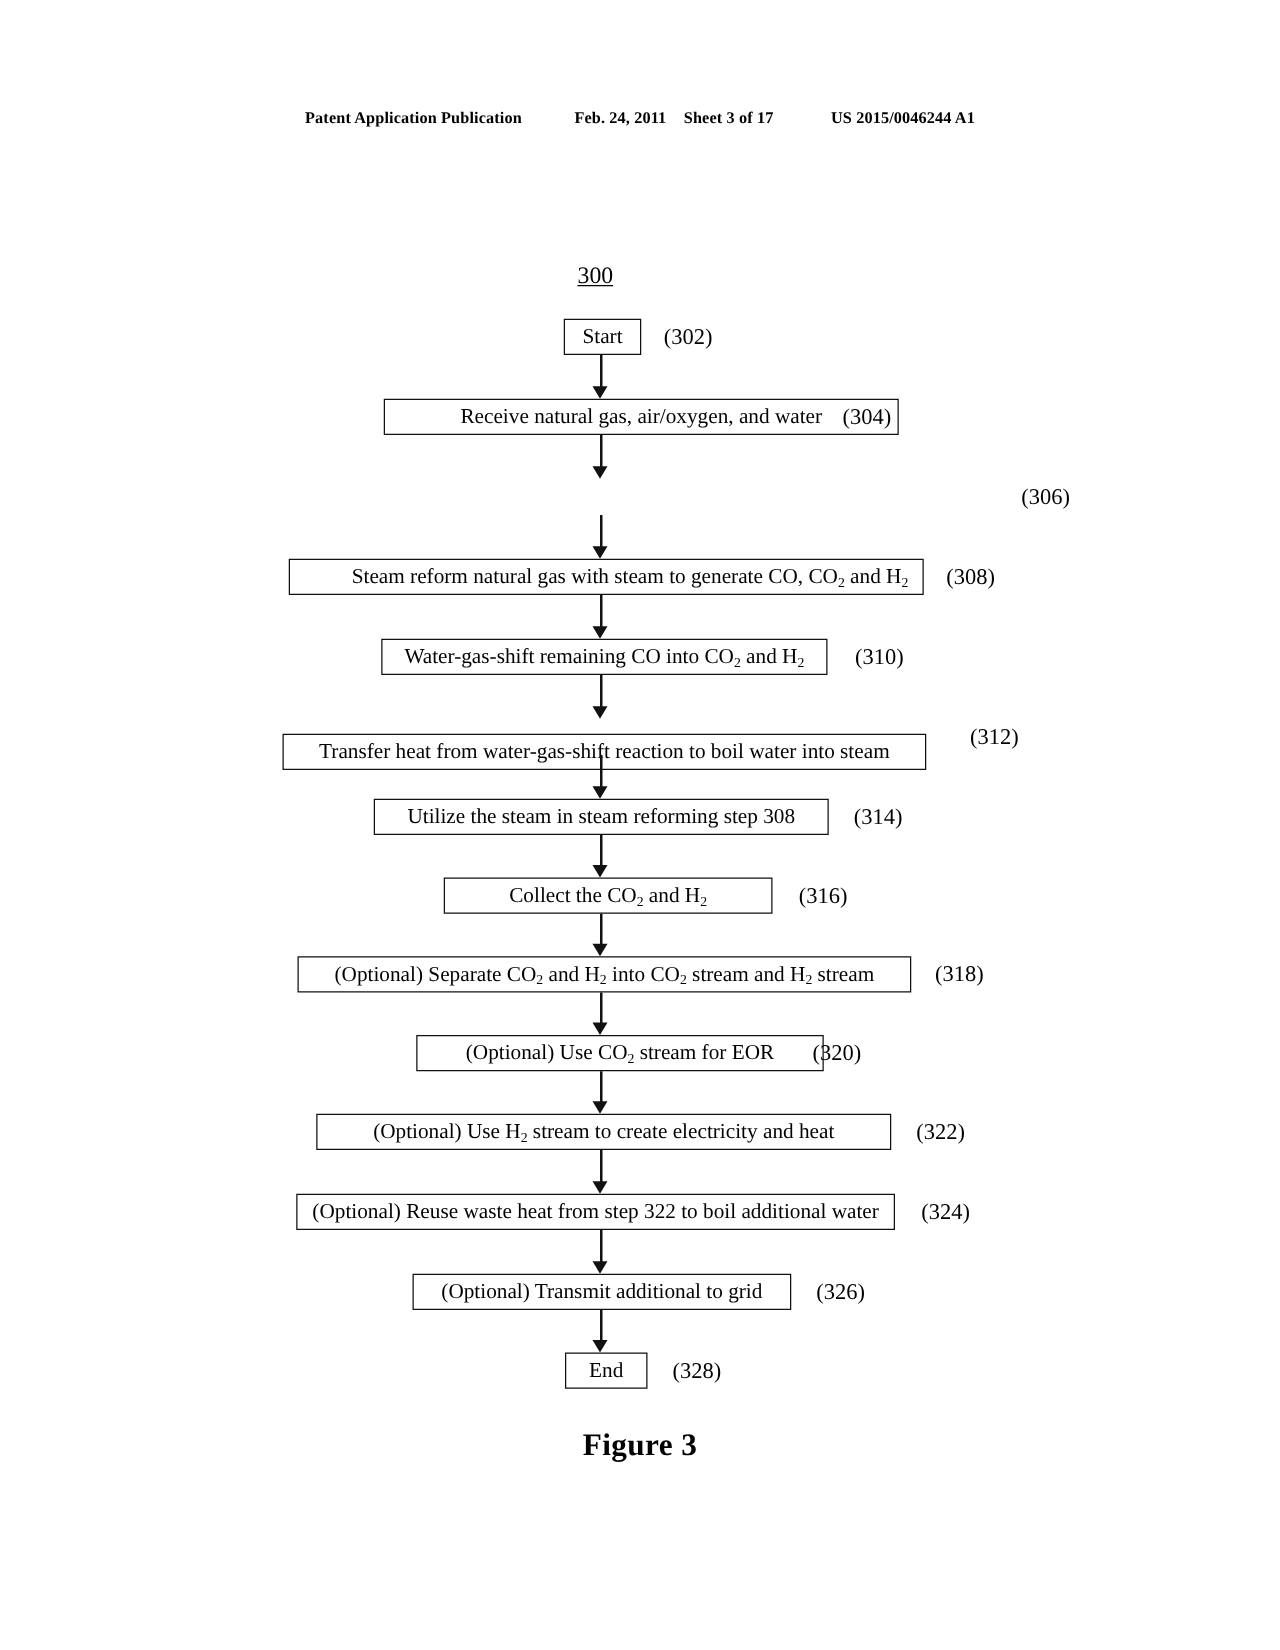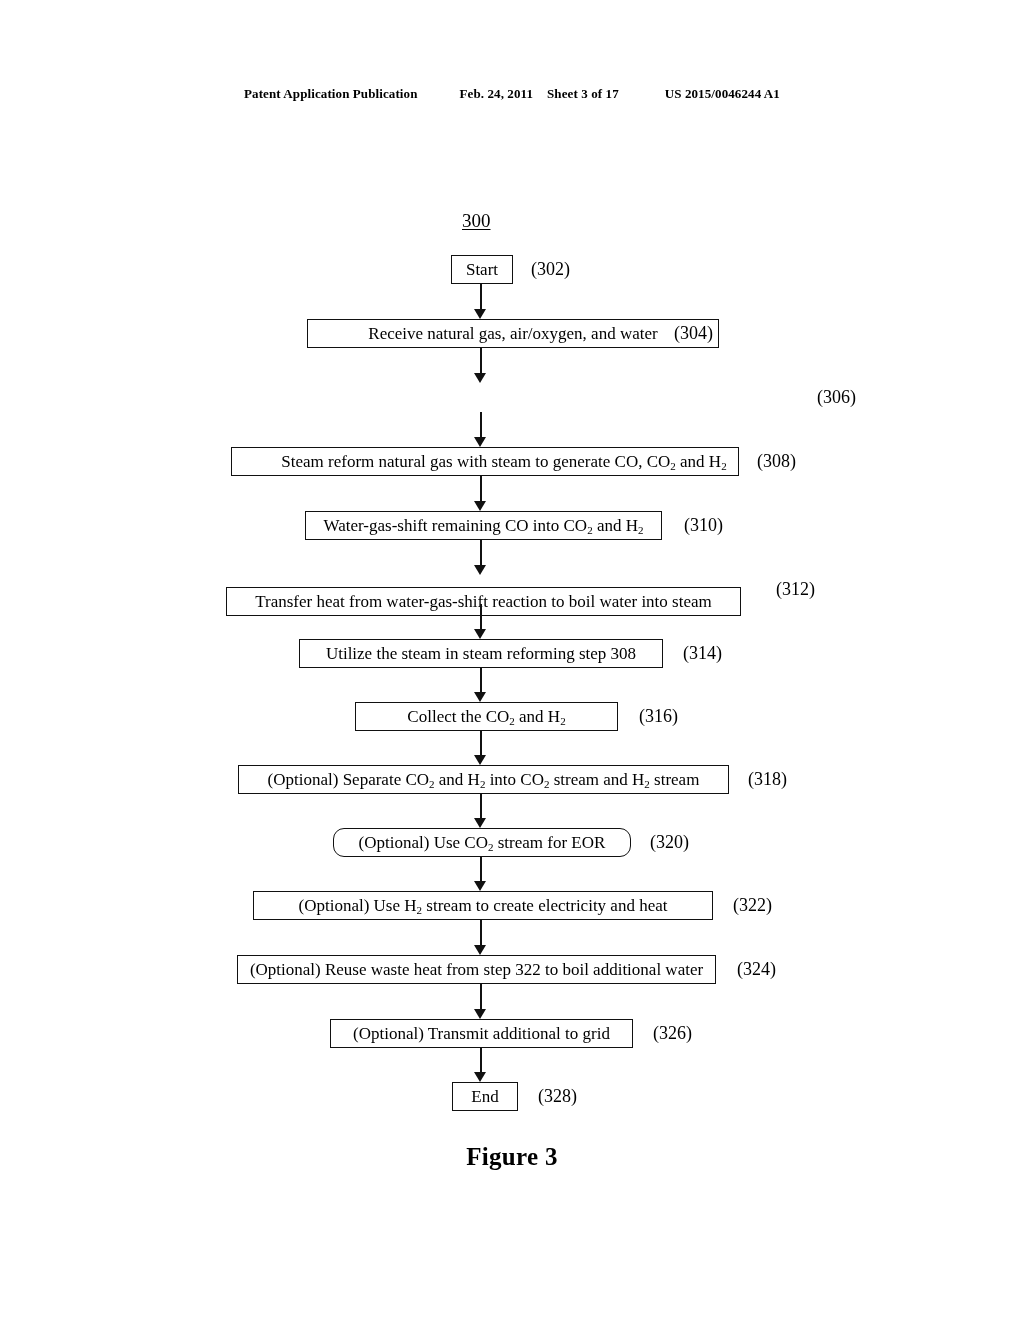--- a/index.html
+++ b/index.html
@@ -169,21 +169,21 @@
     </div>
     <div class="ref" style="left: 639px; top: 702px;">(316)</div>
     <div class="conn" style="top: 731px; height: 25px;"></div>
     <div class="arrowhead" style="top: 755px;"></div>
     <div class="node" style="left: 238px; top: 765px; width: 491px;">
       <span class="label-text">(Optional) Separate CO<sub>2</sub> and H<sub>2</sub> into CO<sub>2</sub> stream and H<sub>2</sub> stream</span>
     </div>
     <div class="ref" style="left: 748px; top: 765px;">(318)</div>
     <div class="conn" style="top: 794px; height: 25px;"></div>
     <div class="arrowhead" style="top: 818px;"></div>
-    <div class="node" style="left: 333px; top: 828px; width: 298px; border-radius: 11px;">
+    <div class="node" style="left: 333px; top: 828px; width: 326px;">
       <span class="label-text">(Optional) Use CO<sub>2</sub> stream for EOR</span>
     </div>
     <div class="ref" style="left: 650px; top: 828px;">(320)</div>
     <div class="conn" style="top: 857px; height: 25px;"></div>
     <div class="arrowhead" style="top: 881px;"></div>
     <div class="node" style="left: 253px; top: 891px; width: 460px;">
       <span class="label-text">(Optional) Use H<sub>2</sub> stream to create electricity and heat</span>
     </div>
     <div class="ref" style="left: 733px; top: 891px;">(322)</div>
     <div class="conn" style="top: 920px; height: 26px;"></div>

